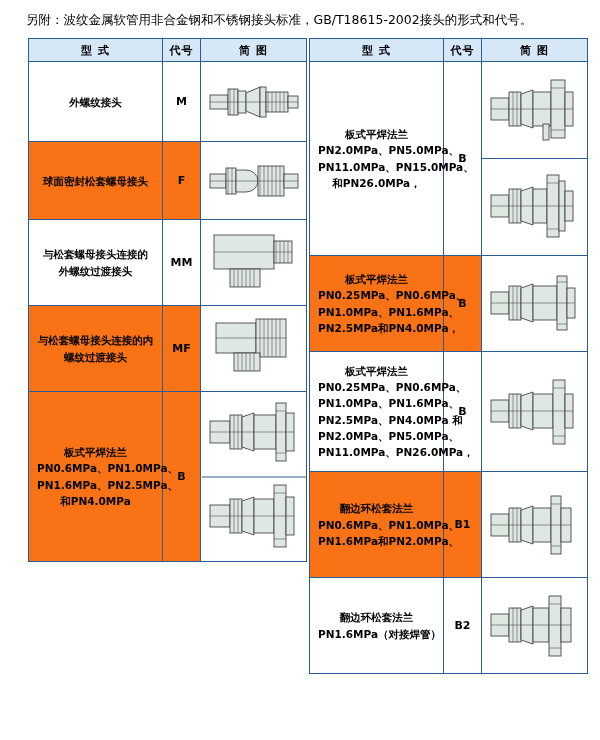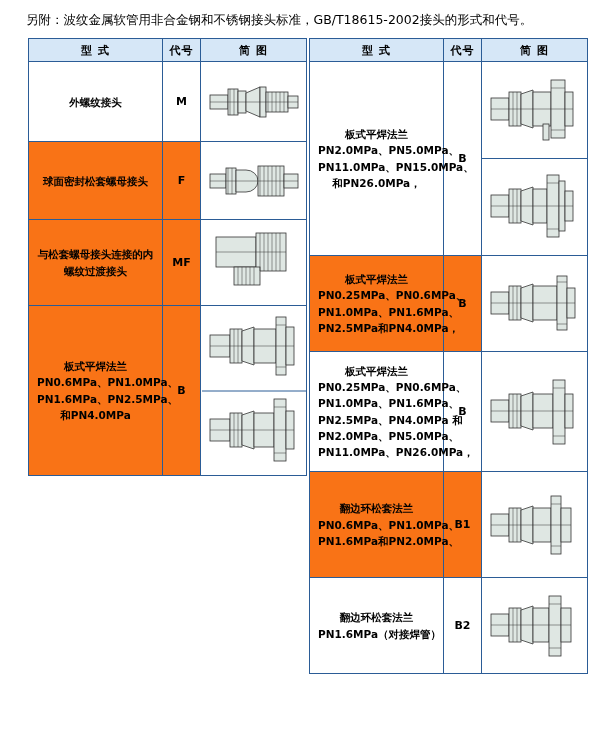--- a/index.html
+++ b/index.html
@@ -138,20 +138,43 @@
               </g>
               <g stroke="#333" stroke-width="0.5" fill="none">
                 <path d="M6 32 H94"></path>
                 <path d="M56 17 v30 M60 17 v30 M64 17 v30 M68 17 v30 M72 17 v30 M76 17 v30"></path>
                 <path d="M24 19 v26 M28 19 v26"></path>
               </g>
             </svg>
           </td>
         </tr>
 
+        <tr style="height:86px">
+          <td class="cell-type white">
+            <div class="ttl-lines">
+              <div>与松套螺母接头连接的</div>
+              <div>外螺纹过渡接头</div>
+            </div>
+          </td>
+          <td class="cell-code white">MM</td>
+          <td class="cell-fig">
+            <svg class="fig" width="100" height="72" viewBox="0 0 100 72">
+              <g fill="#dfe7e3" stroke="#333" stroke-width="0.8">
+                <rect x="10" y="8" width="60" height="34"></rect>
+                <rect x="70" y="14" width="18" height="22"></rect>
+                <rect x="26" y="42" width="30" height="18"></rect>
+              </g>
+              <g stroke="#333" stroke-width="0.5" fill="none">
+                <path d="M10 25 H88"></path>
+                <path d="M72 14 v22 M76 14 v22 M80 14 v22 M84 14 v22"></path>
+                <path d="M30 42 v18 M34 42 v18 M38 42 v18 M42 42 v18 M46 42 v18 M50 42 v18"></path>
+              </g>
+            </svg>
+          </td>
+        </tr>
 
         <tr style="height:86px">
           <td class="cell-type yellow">
             <div class="ttl-lines">
               <div>与松套螺母接头连接的内</div>
               <div>螺纹过渡接头</div>
             </div>
           </td>
           <td class="cell-code yellow">MF</td>
           <td class="cell-fig">

